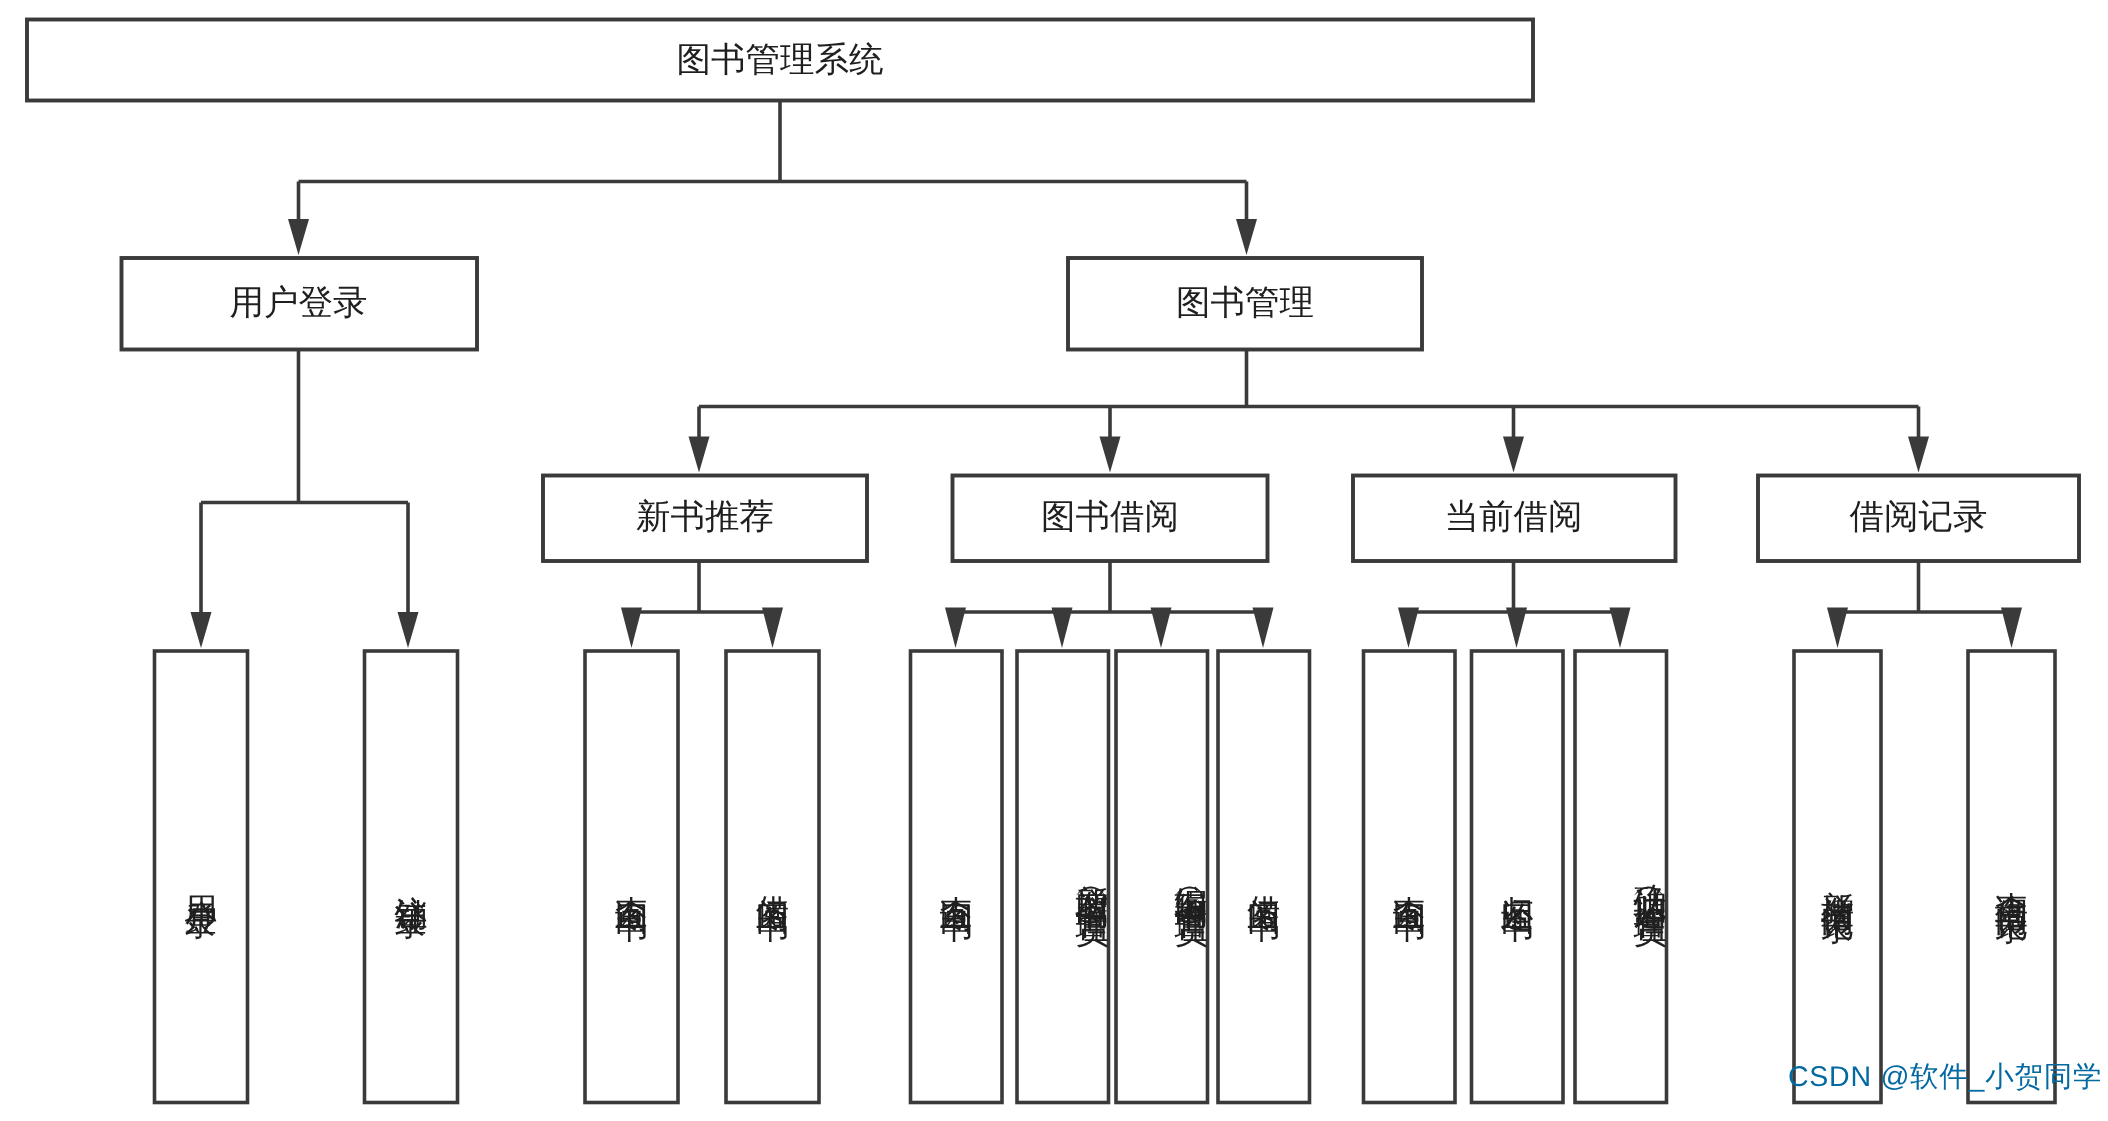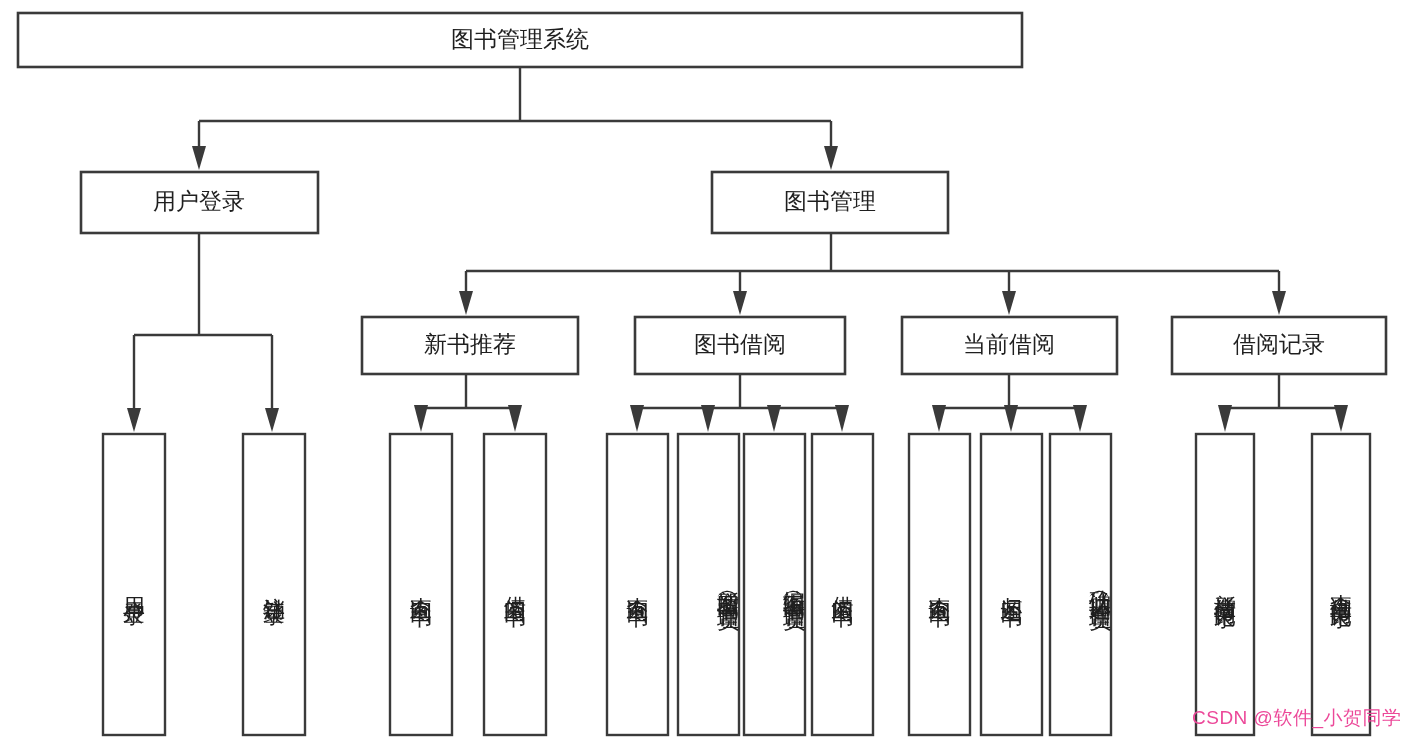--- a/index.html
+++ b/index.html
@@ -68,21 +68,21 @@
     text-align: center;
     display: flex;
     align-items: center;
     justify-content: center;
     pointer-events: none;
   }
   .watermark {
     position: absolute;
     font-family: "Liberation Sans", "DejaVu Sans", sans-serif;
     font-size: 19px;
-    color: #ec4899;
+    color: #0369a1;
     white-space: nowrap;
     letter-spacing: 0.5px;
   }
 </style>
 </head>
 <body>
 
 <div id="diagram-root">
 
   <svg id="tree-svg" viewBox="0 0 1405 747">

